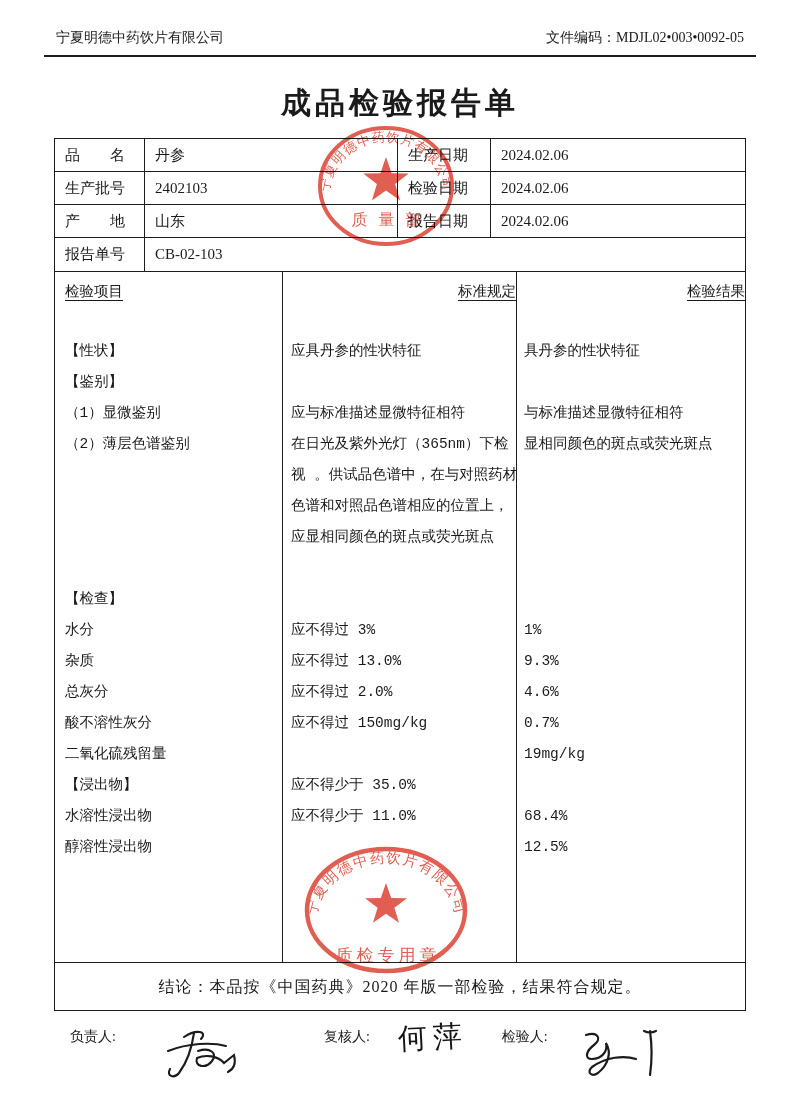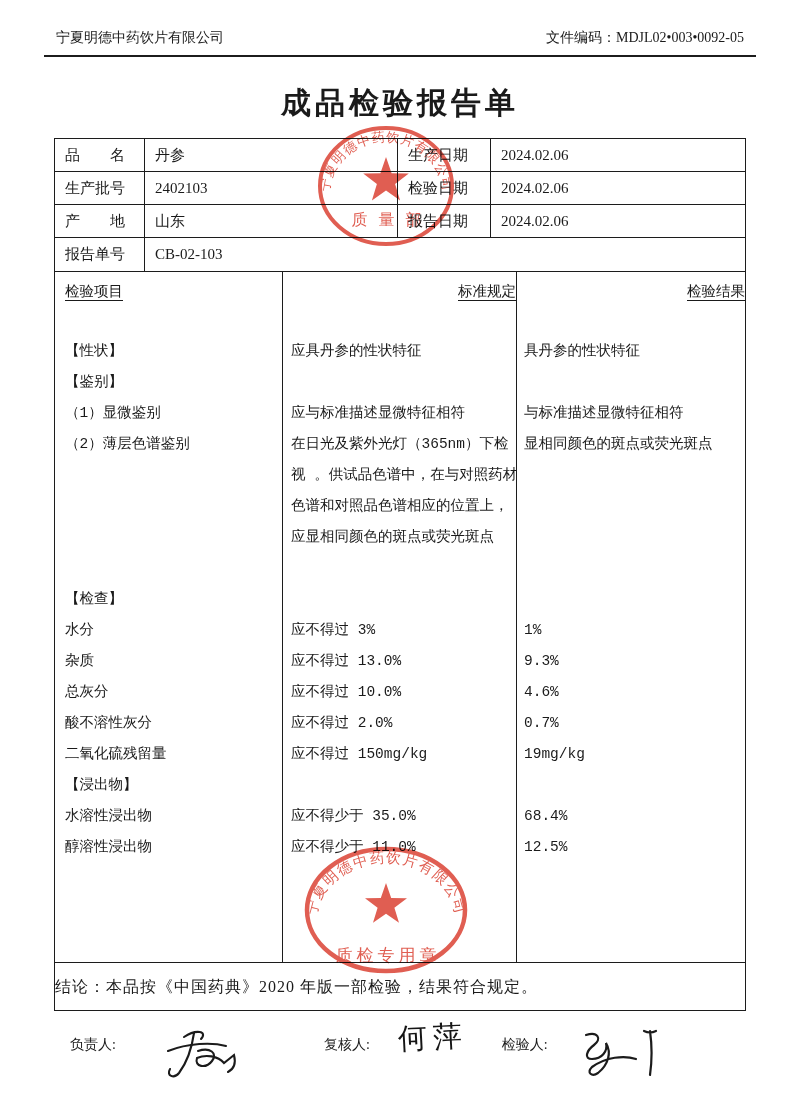--- a/index.html
+++ b/index.html
@@ -49,28 +49,28 @@
   }
   .col-head span{text-decoration:underline;text-underline-offset:4px;}
   .head-left{padding-left:10px;text-align:left;}
   .head-center{text-align:right;}
   .tline{height:31px;line-height:31px;white-space:nowrap;font-family:Liberation Mono, monospace;}
   .mcol1 .tline{padding-left:10px;}
   .mcol2 .tline{padding-left:8px;}
   .mcol3 .tline{padding-left:7px;}
   .conclusion{
     border-top:1px solid #1c1c1c;height:47px;line-height:47px;
-    font-size:16px;letter-spacing:1px;
+    text-align:center;font-size:16px;letter-spacing:1px;
   }
   
   .signs{
     width:700px;margin:14px auto 0 auto;display:flex;align-items:flex-start;
     font-size:14px;line-height:20px;
   }
-  .sign-label{margin-top:10px;white-space:nowrap;}
+  .sign-label{margin-top:2px;white-space:nowrap;}
   .sig-svg{display:block;}
   .sig-text{
     display:inline-block;font-size:29px;transform:rotate(-3deg);
     margin:2px 0 0 28px;letter-spacing:6px;color:#151515;
   }
   
   .stamp{position:absolute;pointer-events:none;mix-blend-mode:multiply;opacity:.82;}
   .stamp-top{left:310px;top:122px;}
   .stamp-bottom{left:302px;top:844px;}
 </style>
@@ -134,21 +134,20 @@
         <div class="tline"></div>
         <div class="tline">应与标准描述显微特征相符</div>
         <div class="tline">在日光及紫外光灯（365nm）下检</div>
         <div class="tline">视 。供试品色谱中，在与对照药材</div>
         <div class="tline">色谱和对照品色谱相应的位置上，</div>
         <div class="tline">应显相同颜色的斑点或荧光斑点</div>
         <div class="tline"></div>
         <div class="tline"></div>
         <div class="tline">应不得过 3%</div>
         <div class="tline">应不得过 13.0%</div>
-        <div class="tline">应不得过 10.0%</div>
         <div class="tline">应不得过 2.0%</div>
         <div class="tline">应不得过 150mg/kg</div>
         <div class="tline"></div>
         <div class="tline">应不得少于 35.0%</div>
         <div class="tline">应不得少于 11.0%</div>
       </div>
     <div class="mcol mcol3" id="col-result">
       <div class="col-head head-center"><span>检验结果</span></div>
     <div class="tline"></div>
         <div class="tline">具丹参的性状特征</div>

